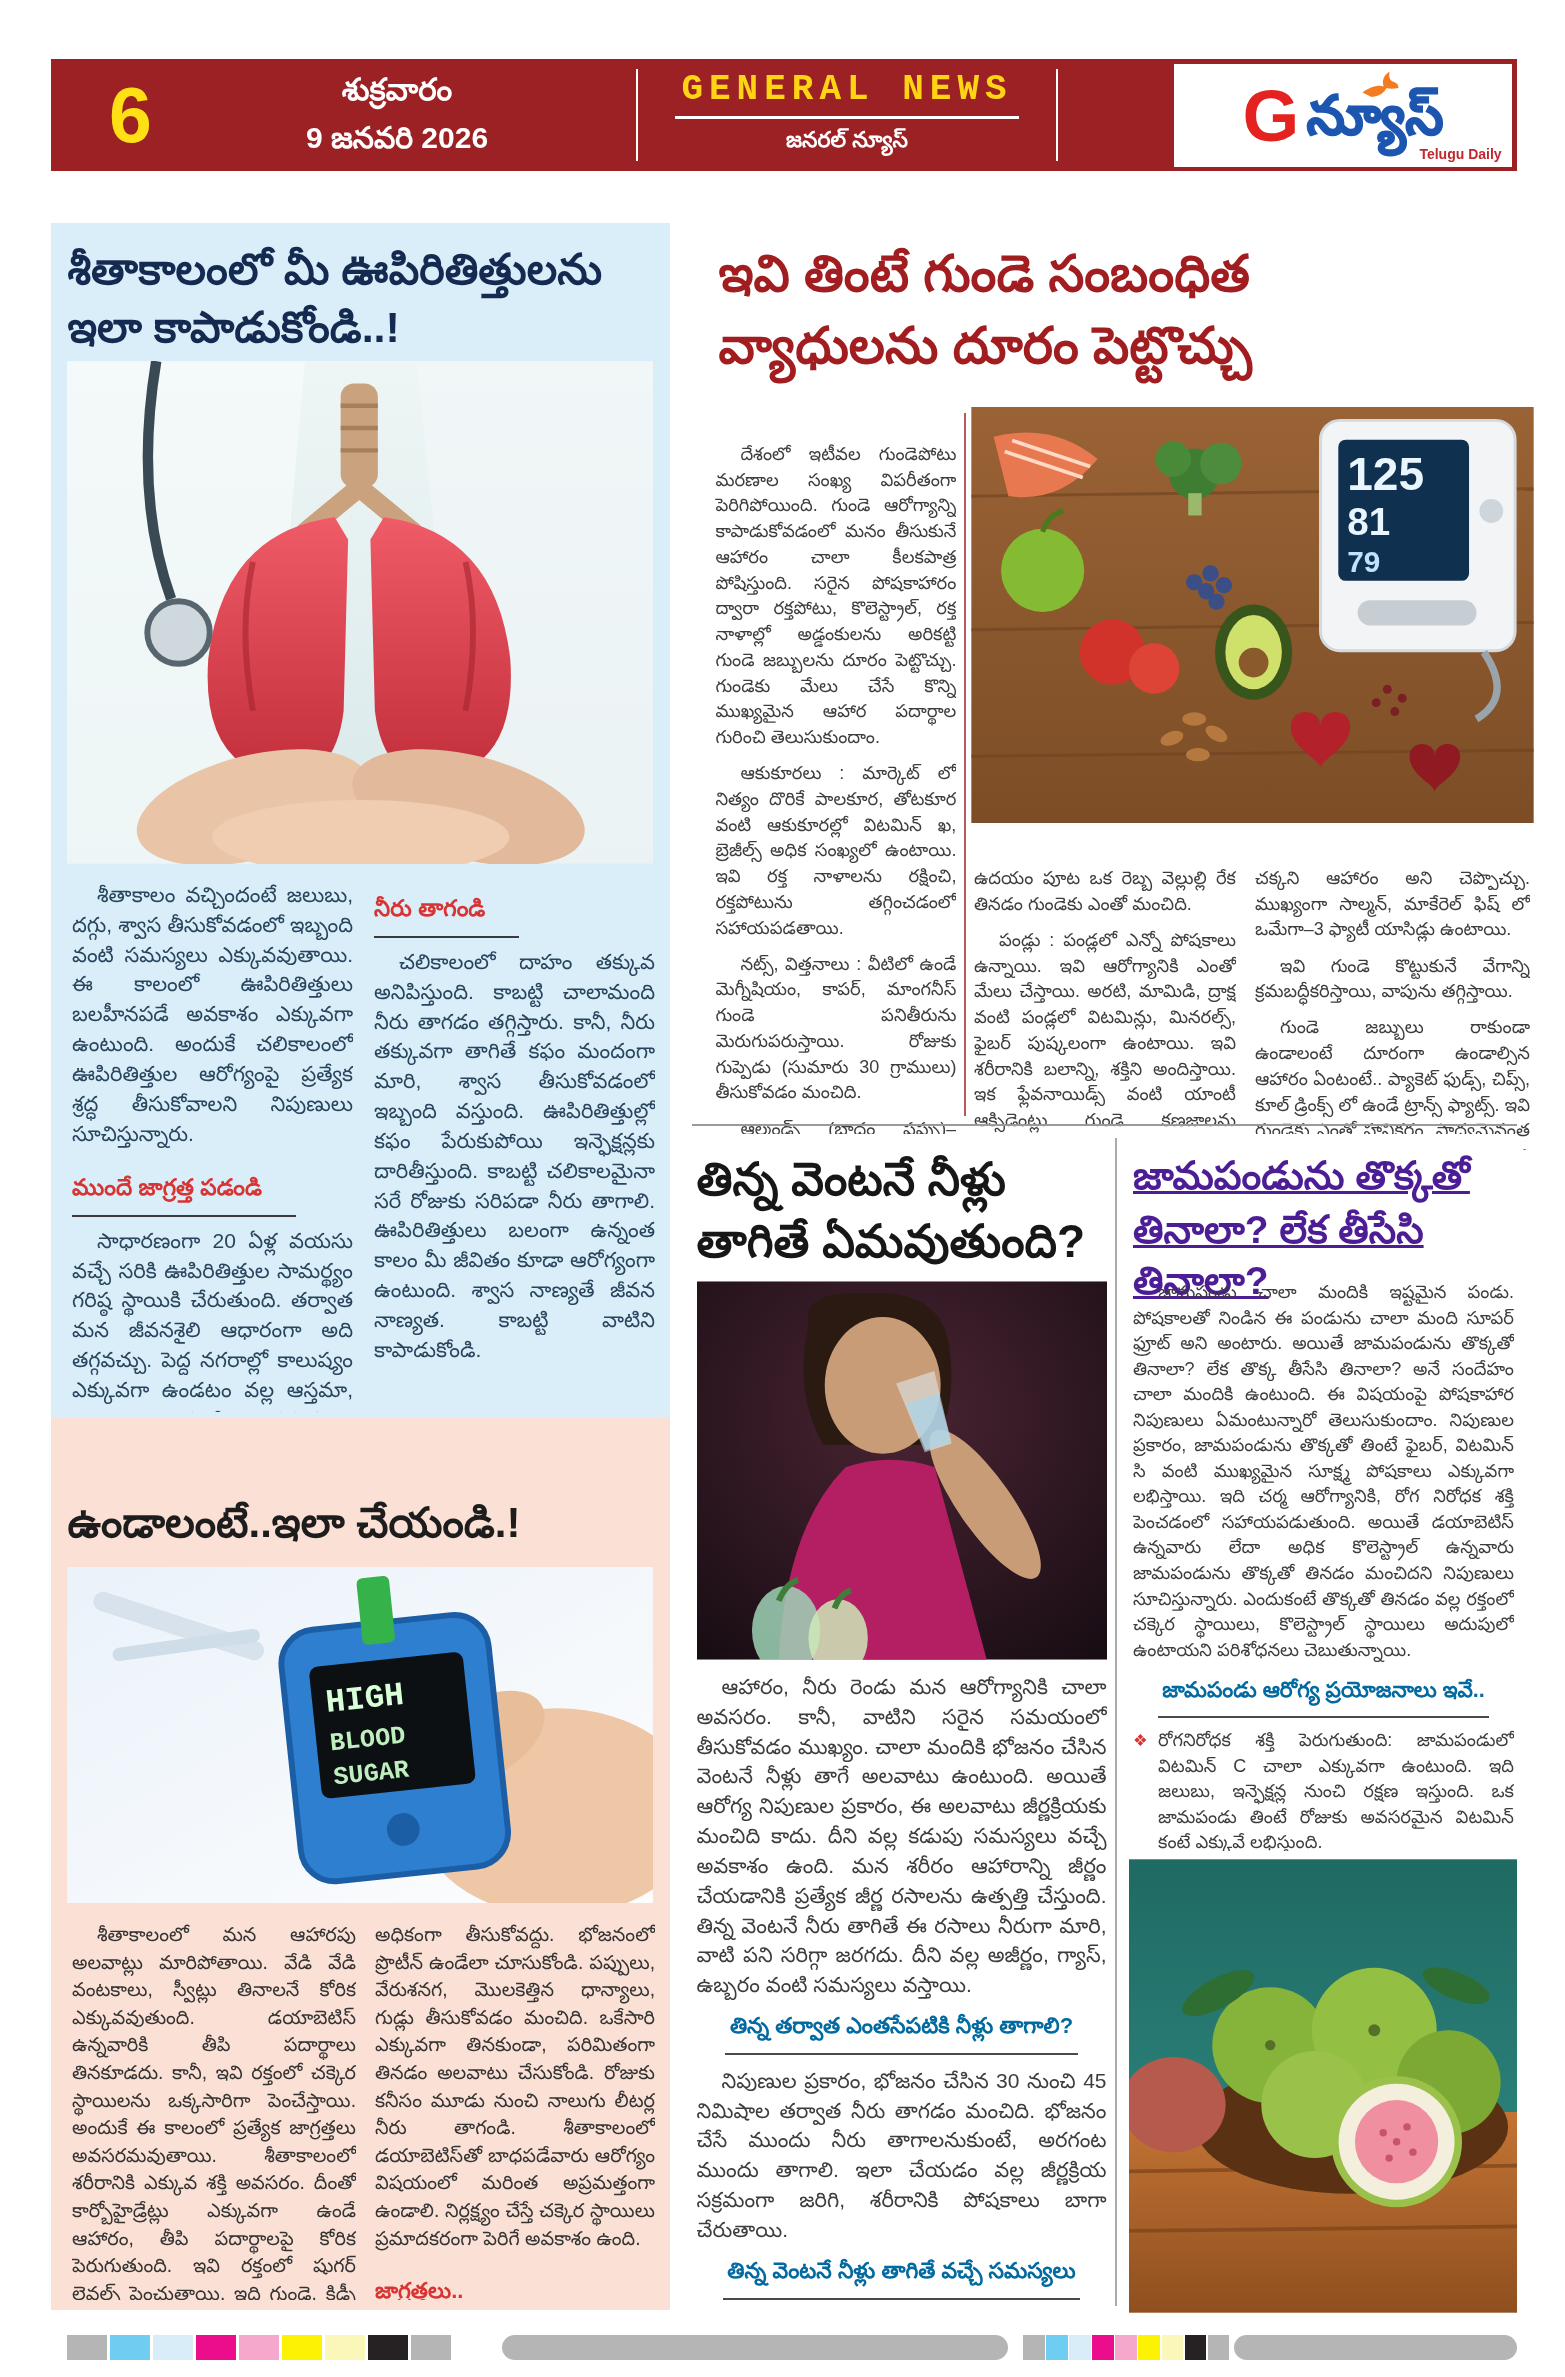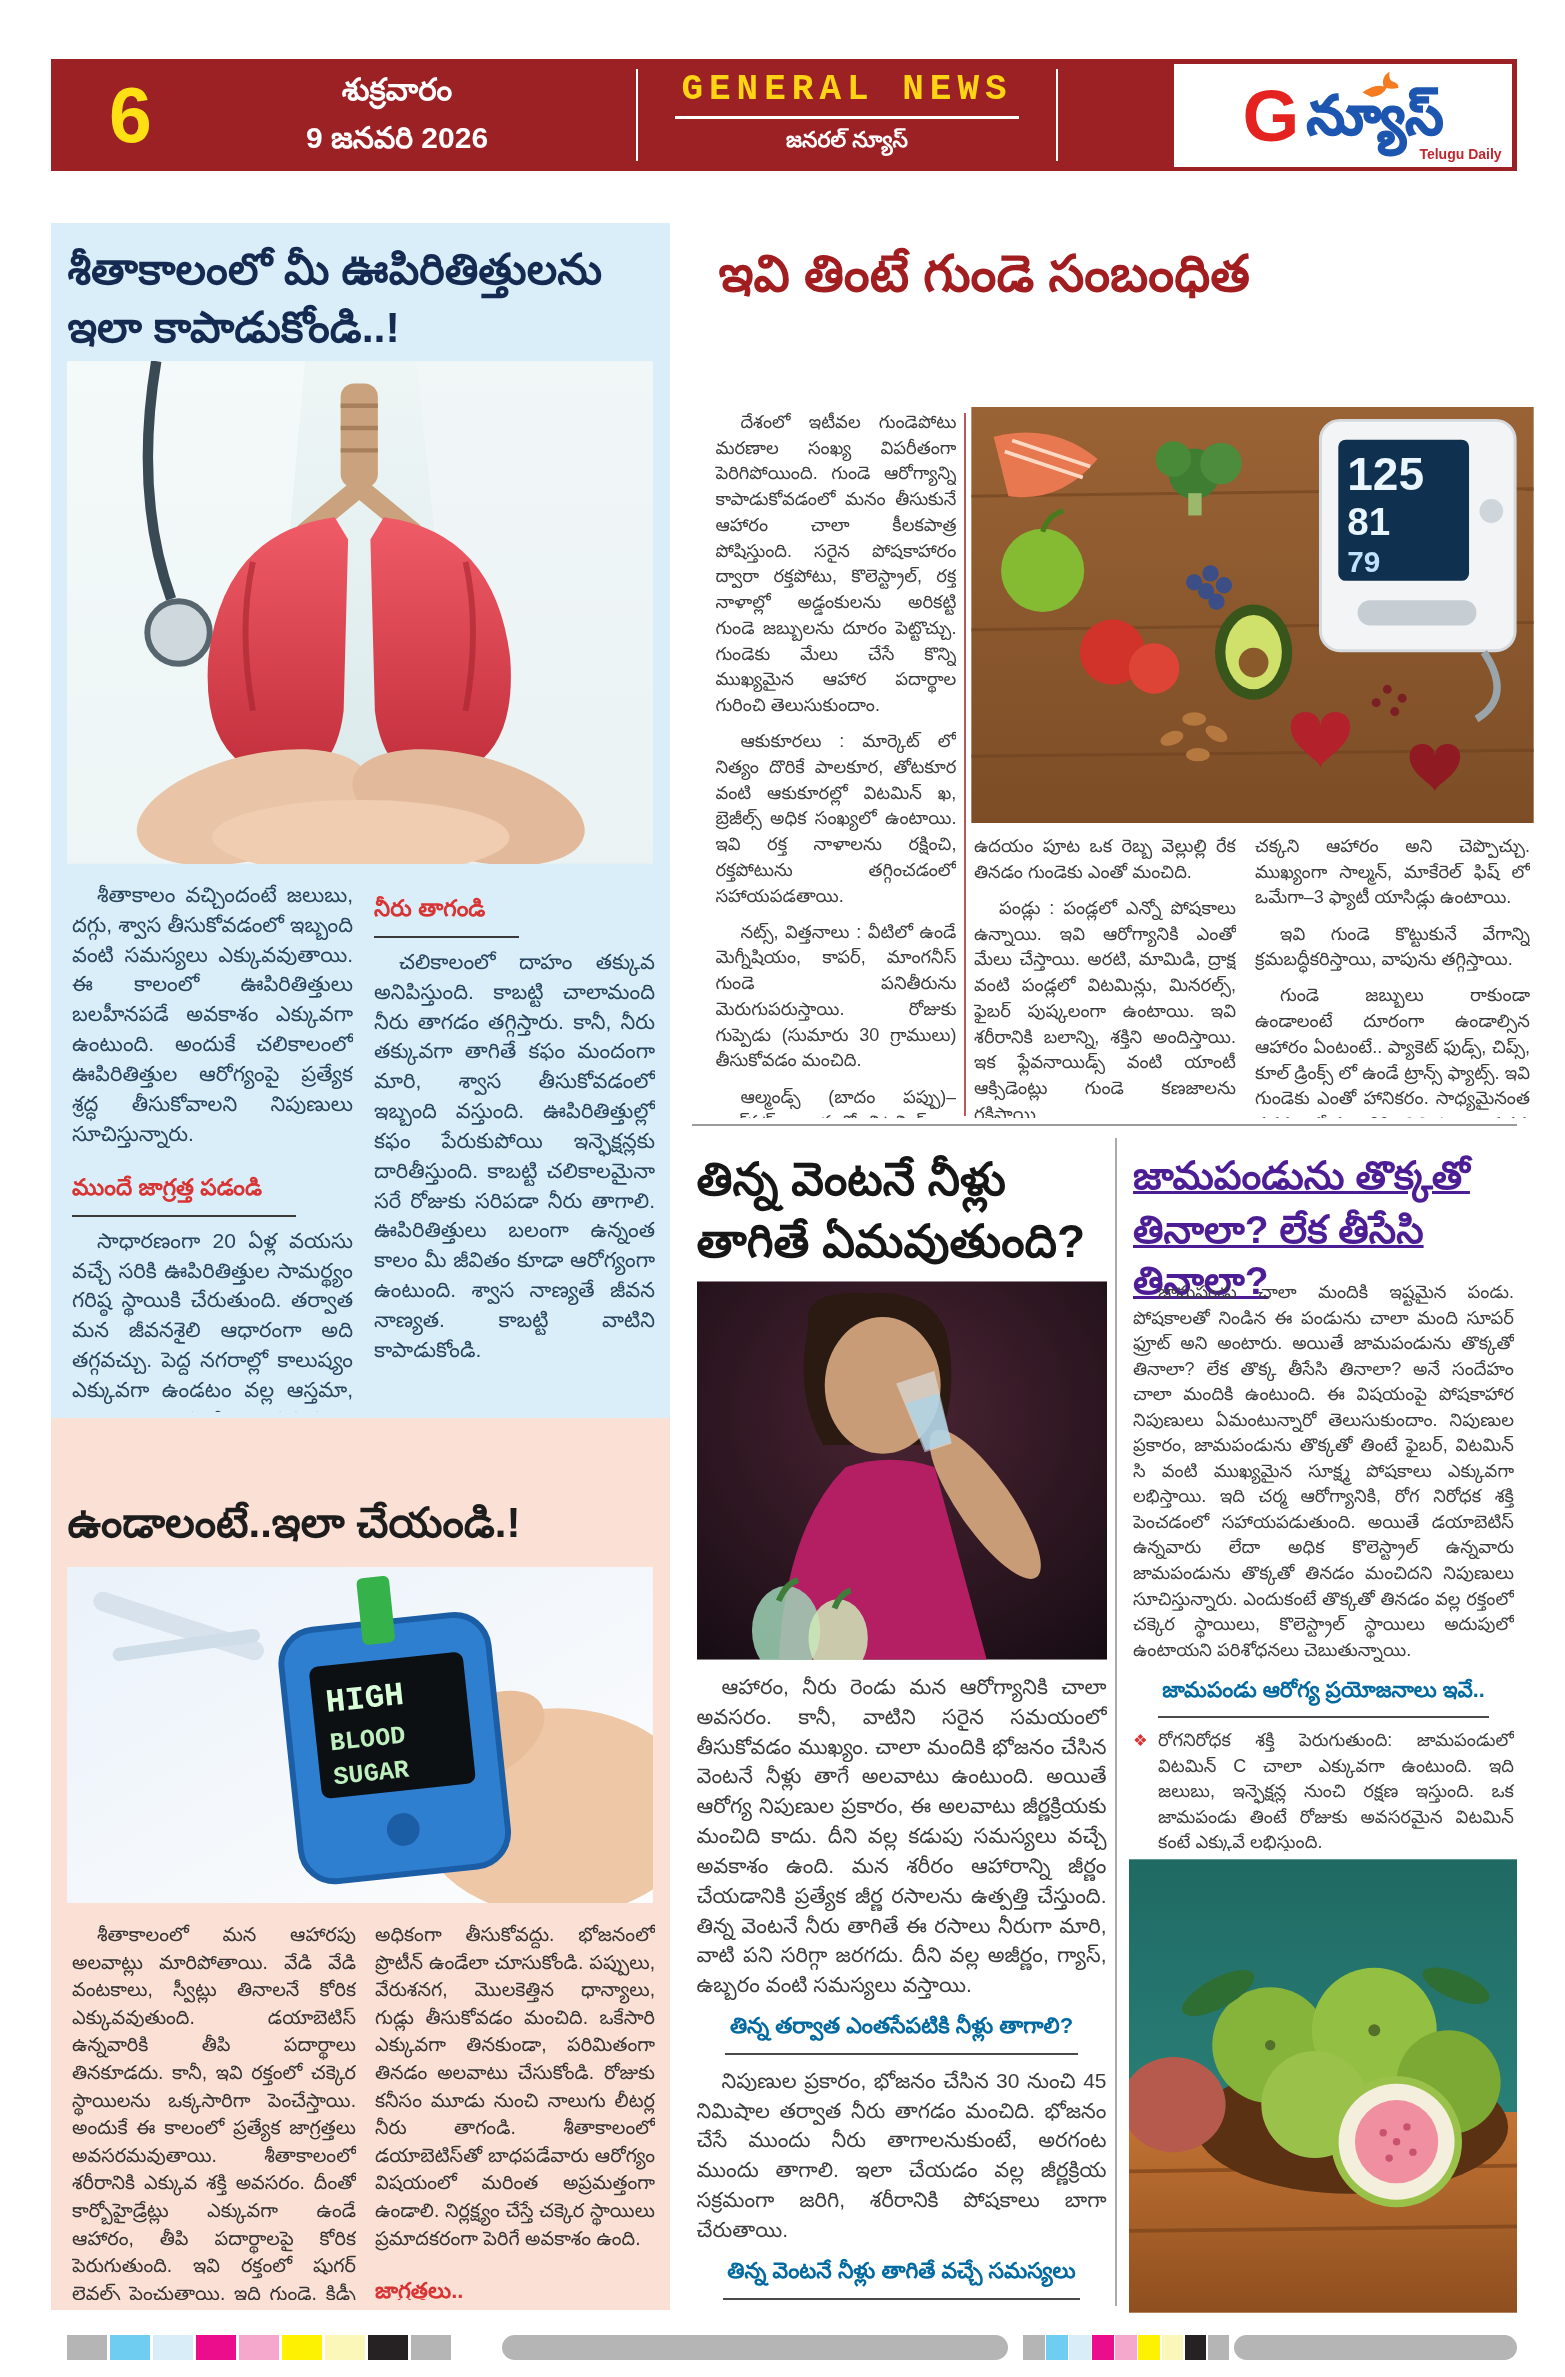--- a/index.html
+++ b/index.html
@@ -18,21 +18,21 @@
          color:#ffd414;letter-spacing:6px;display:inline-block;padding:0 6px 6px 6px;border-bottom:3.7px solid #ffffff;}
   .gn-te{font-size:22px;font-weight:bold;color:#ffffff;margin-top:7.4px;}
   .logobox{position:absolute;left:1123px;top:4.5px;width:338px;height:103px;background:#ffffff;
            display:flex;align-items:center;justify-content:center;}
   .logo-g{font-size:73px;font-weight:bold;color:#e42320;line-height:1;}
   .logo-te{font-size:54px;font-weight:bold;color:#1d56b0;margin-left:7.4px;line-height:1;-webkit-text-stroke:1.5px #1d56b0;}
   .logo-tag{position:absolute;right:10.4px;bottom:4.5px;font-size:14px;font-weight:bold;color:#c1272d;}
   .bird{position:absolute;right:112px;top:6px;}
   
   .headline{font-weight:bold;line-height:1.32;}
-  .bodytxt{text-align:justify;}
+  .bodytxt{text-align:justify;margin-top:32px;}
   .subL{display:inline-block;font-weight:bold;color:#d93434;border-bottom:2.2px solid #3a3a3a;
         padding:3px 34px 9px 0;margin:12px 0 9px 0;}
   .subLr{border-bottom-color:#d93434;}
   .subC{display:block;text-align:center;font-weight:bold;color:#0369a1;margin:13.4px 0 10.4px 0;}
   .subC > span{display:inline-block;padding:0 4.5px 9px 4.5px;border-bottom:2.2px solid #4a4a4a;}
   .col{position:absolute;overflow:hidden;}
   .p{margin:0 0 10.4px 0;text-indent:25px;}
   
   .art-lungs{position:absolute;left:51px;top:223px;width:619px;height:1195px;background:#d9eef9;}
   .art-lungs .headline{color:#152a50;font-size:43px;}
@@ -146,20 +146,21 @@
       
     </div>
     <div class="col" style="left:323px;top:657px;width:281px;height:532px">
       <div class="subL">నీరు తాగండి</div>
       <div class="bodytxt p">చలికాలంలో దాహం తక్కువ అనిపిస్తుంది. కాబట్టి చాలామంది నీరు తాగడం తగ్గిస్తారు. కానీ, నీరు తక్కువగా తాగితే కఫం మందంగా మారి, శ్వాస తీసుకోవడంలో ఇబ్బంది వస్తుంది. ఊపిరితిత్తుల్లో కఫం పేరుకుపోయి ఇన్ఫెక్షన్లకు దారితీస్తుంది. కాబట్టి చలికాలమైనా సరే రోజుకు సరిపడా నీరు తాగాలి. ఊపిరితిత్తులు బలంగా ఉన్నంత కాలం మీ జీవితం కూడా ఆరోగ్యంగా ఉంటుంది. శ్వాస నాణ్యతే జీవన నాణ్యత. కాబట్టి వాటిని కాపాడుకోండి.</div>
     </div>
   </div>
 
   <div class="art-heart">
     <div class="abs headline" style="left:10.4px;top:16.4px;width:811px">ఇవి తింటే గుండె సంబంధిత</div>
+    <div class="abs headline" style="left:10.4px;top:88px;width:811px">వ్యాధులను దూరం పెట్టొచ్చు</div>
 
     <div class="photo" style="left:263px;top:184px;width:563px;height:416px">
       <svg width="563" height="416" viewBox="0 0 757 560">
         <defs>
           <linearGradient id="wood" x1="0" y1="0" x2="0" y2="1">
             <stop offset="0" stop-color="#9a6335"></stop>
               <stop offset="1" stop-color="#7c4d26"></stop>
           </linearGradient>
         </defs>
         <rect width="757" height="560" fill="url(#wood)"></rect>

